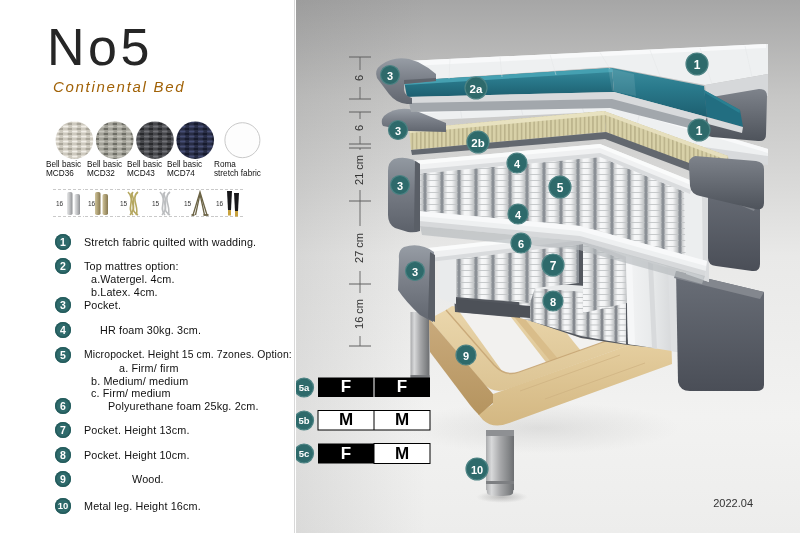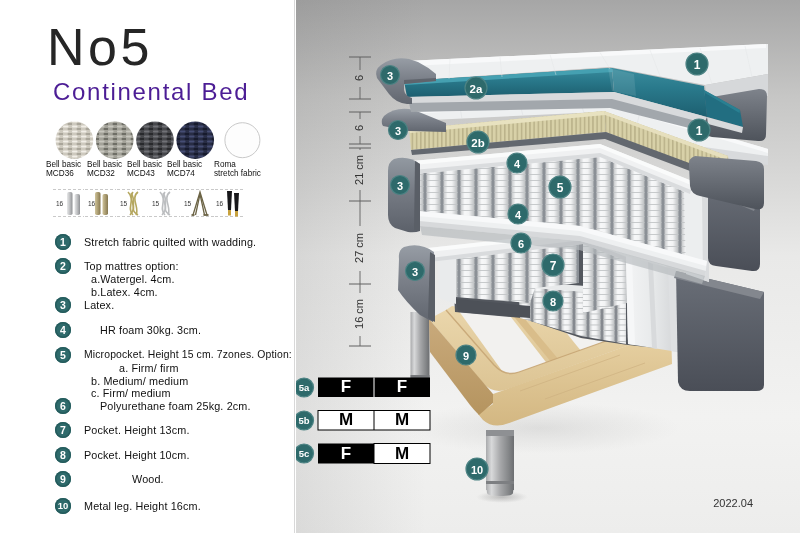--- a/index.html
+++ b/index.html
@@ -7,21 +7,21 @@
 .abs{position:absolute;}
 .li-txt{position:absolute;font-size:10.8px;color:#111;white-space:nowrap;letter-spacing:0.15px;}
 .num{position:absolute;width:16px;height:16px;border-radius:50%;background:#2e6a6b;box-shadow:inset 0 0 0 1.5px #255c5d;color:#fff;font-weight:bold;font-size:10.5px;text-align:center;line-height:16px;}
 .swlab{position:absolute;font-size:8.2px;line-height:8.6px;color:#111;text-align:left;width:56px;}
 </style>
 </head>
 <body>
 
 <div class="abs" style="left:47px;top:17px;font-size:52px;color:#262626;letter-spacing:3.5px;">No5</div>
 
-<div class="abs" style="left:53px;top:78px;font-size:24px;color:#4c1d95;letter-spacing:1.7px;">Continental Bed</div>
+<div class="abs" style="left:53px;top:78px;font-size:15px;color:#a16207;letter-spacing:1.7px;font-style:italic;">Continental Bed</div>
 
 <svg class="abs" style="left:40px;top:110px;" width="240" height="60" viewBox="40 110 240 60">
 <defs>
 <pattern id="wv1" width="9" height="5" patternUnits="userSpaceOnUse">
         <rect width="9" height="5" fill="#cdc9be"></rect>
         <rect x="0" y="0.6" width="5.5" height="1.8" rx="0.9" fill="#f1eee7"></rect>
         <rect x="4.5" y="3.1" width="5.5" height="1.8" rx="0.9" fill="#a9a59a"></rect>
       </pattern>
 <pattern id="wv2" width="9" height="5" patternUnits="userSpaceOnUse">
         <rect width="9" height="5" fill="#a3a299"></rect>
@@ -134,33 +134,33 @@
 
 <div class="num" style="left:55px;top:234px;">1</div>
 <div class="li-txt" style="left:84px;top:236px;">Stretch fabric quilted with wadding.</div>
 
 <div class="num" style="left:55px;top:258px;">2</div>
 <div class="li-txt" style="left:84px;top:260px;text-align:center;">Top mattres option:</div>
 <div class="li-txt" style="left:91px;top:273px;">a.Watergel. 4cm.</div>
 <div class="li-txt" style="left:91px;top:286px;">b.Latex. 4cm.</div>
 
 <div class="num" style="left:55px;top:297px;">3</div>
-<div class="li-txt" style="left:84px;top:299px;">Latex.</div>
+<div class="li-txt" style="left:84px;top:299px;">Pocket.</div>
 
 <div class="num" style="left:55px;top:322px;">4</div>
 <div class="li-txt" style="left:100px;top:324px;">HR foam 30kg. 3cm.</div>
 
 <div class="num" style="left:55px;top:347px;">5</div>
 <div class="li-txt" style="left:84px;top:349px;font-size:10.4px;">Micropocket. Height 15 cm. 7zones. Option:</div>
 <div class="li-txt" style="left:91px;top:362px;margin-left:28px;">a. Firm/ firm</div>
 <div class="li-txt" style="left:91px;top:375px;">b. Medium/ medium</div>
 <div class="li-txt" style="left:91px;top:387px;">c. Firm/ medium</div>
 
 <div class="num" style="left:55px;top:398px;">6</div>
-<div class="li-txt" style="left:72px;top:400px;padding-left:28px;">Polyurethane foam 25kg. 2cm.</div>
+<div class="li-txt" style="left:80px;top:400px;padding-left:28px;">Polyurethane foam 25kg. 2cm.</div>
 
 <div class="num" style="left:55px;top:422px;">7</div>
 <div class="li-txt" style="left:84px;top:424px;">Pocket. Height 13cm.</div>
 
 <div class="num" style="left:55px;top:447px;">8</div>
 <div class="li-txt" style="left:84px;top:449px;">Pocket. Height 10cm.</div>
 
 <div class="num" style="left:55px;top:471px;">9</div>
 <div class="li-txt" style="left:84px;top:473px;margin-left:48px;">Wood.</div>
 

